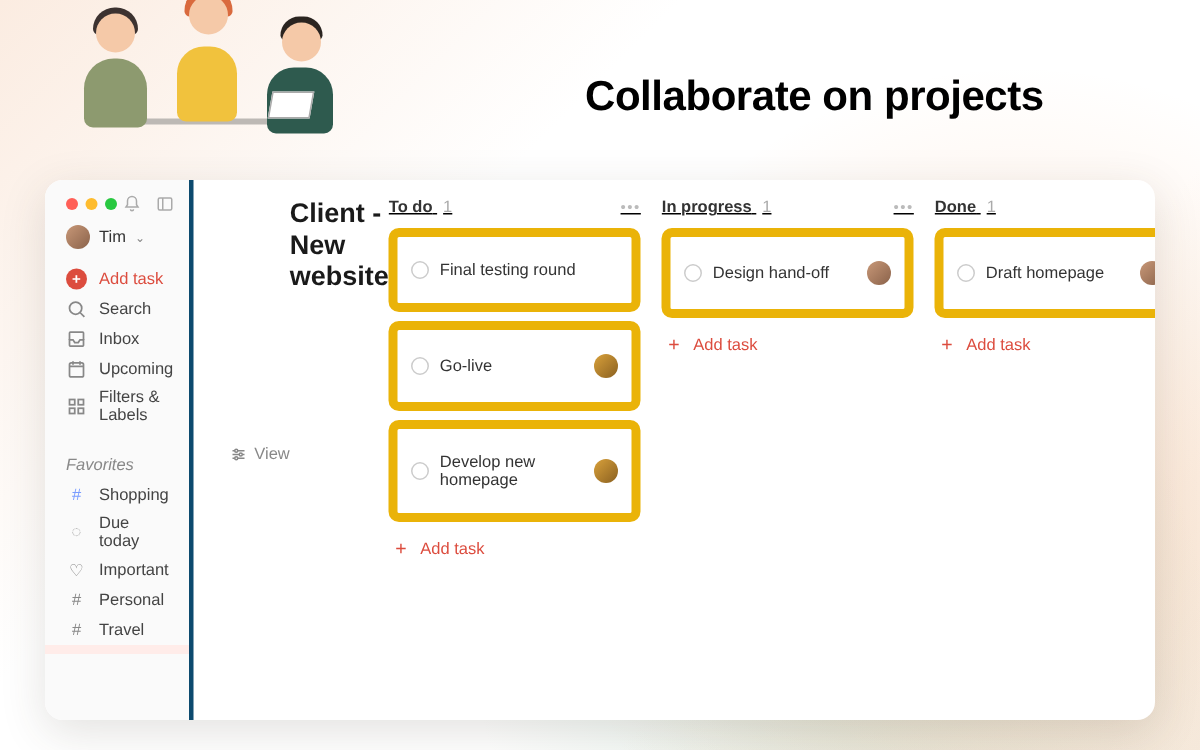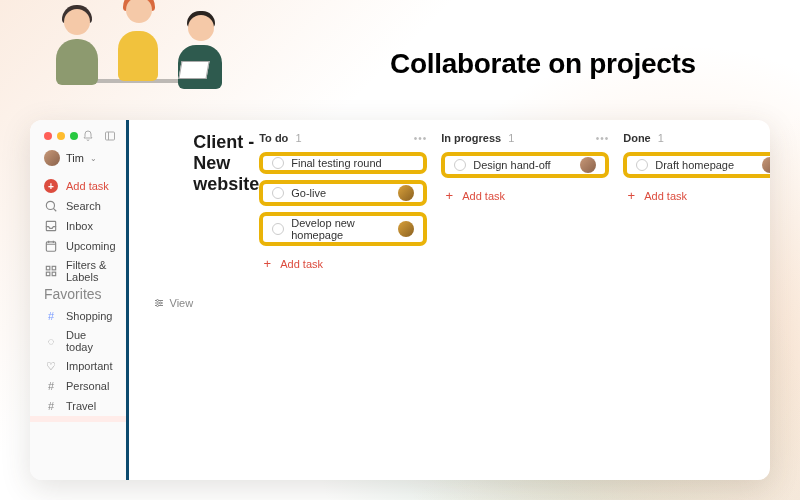--- a/index.html
+++ b/index.html
@@ -69,39 +69,39 @@
   .sb-icons svg{width:12px;height:12px;}
   .user-row{display:flex;align-items:center;gap:6px;margin-bottom:10px;font-weight:500;}
   .avatar{width:16px;height:16px;border-radius:50%;background:linear-gradient(135deg,#c89878,#8a624a);flex:none;}
   .avatar.sm{width:14px;height:14px;}
   .chev{font-size:8px;color:#888;}
   .sb-item{display:flex;align-items:center;gap:8px;padding:3px 0;color:#444;cursor:pointer;}
   .sb-item.add{color:#dc4c3e;font-weight:500;}
   .sb-item .ic{width:14px;height:14px;display:flex;align-items:center;justify-content:center;color:#888;flex:none;}
   .sb-item.add .ic{background:#dc4c3e;border-radius:50%;color:#fff;font-weight:bold;font-size:10px;}
   .sb-item.sel{color:#dc4c3e;background:#ffece9;margin:0 -10px 0 -14px;padding:3px 10px 3px 14px;}
-  .sb-section{font-size:14px;color:#888;margin:0 0 4px;font-weight:500;}
+  .sb-section{font-size:11px;color:#888;margin:18px 0 4px;font-weight:500;font-style:italic;}
   .hash{color:#aaa;font-size:11px;}
   .hash.blue{color:#7a9cff;}
   .drop{color:#5abfbf;} .heart{color:#dc4c3e;}
   .team-av{width:14px;height:14px;border-radius:4px;background:linear-gradient(135deg,#d9a13b,#b8802a);flex:none;}
   svg{display:block;}
 
   
   .main{flex:1;padding:12px 20px 0 24px;display:flex;flex-direction:row;position:relative;}
   .main-top{display:flex;justify-content:flex-end;align-items:center;color:#888;font-size:11px;gap:5px;margin-bottom:6px;}
   .main-top svg{width:12px;height:12px;}
   .title{font-size:18px;font-weight:600;color:#1a1a1a;margin-bottom:14px;}
   .board{display:flex;gap:14px;}
   .col{width:168px;}
-  .col-h{display:flex;align-items:center;justify-content:space-between;font-size:11px;margin-bottom:8px;}
+  .col-h{display:flex;align-items:center;justify-content:space-between;font-size:11px;margin-bottom:8px;text-decoration:underline;}
   .col-h .name{font-weight:600;color:#333;}
   .col-h .count{color:#aaa;margin-left:4px;font-weight:400;}
   .dots{color:#bbb;letter-spacing:1px;font-size:10px;cursor:pointer;}
-  .card{border:4px solid #eab308;border-radius:7px;padding:1px 9px;margin-bottom:6px;background:#fff;display:flex;align-items:center;gap:7px;font-size:11px;color:#333;}
+  .card{border:6px solid #eab308;border-radius:7px;padding:16px 9px;margin-bottom:6px;background:#fff;display:flex;align-items:center;gap:7px;font-size:11px;color:#333;}
   .circ{width:12px;height:12px;border:1.2px solid #ccc;border-radius:50%;flex:none;}
   .card .txt{flex:1;}
   .asg{width:16px;height:16px;border-radius:50%;flex:none;}
   .asg.a1{background:linear-gradient(135deg,#c89878,#8a624a);}
   .asg.a2{background:linear-gradient(135deg,#d9a13b,#8a6020);}
   .addt{display:flex;align-items:center;gap:7px;font-size:11px;color:#dc4c3e;padding:4px 2px;cursor:pointer;}
   .addt .plus{font-size:13px;width:12px;text-align:center;}
 </style>
 </head>
 <body>

